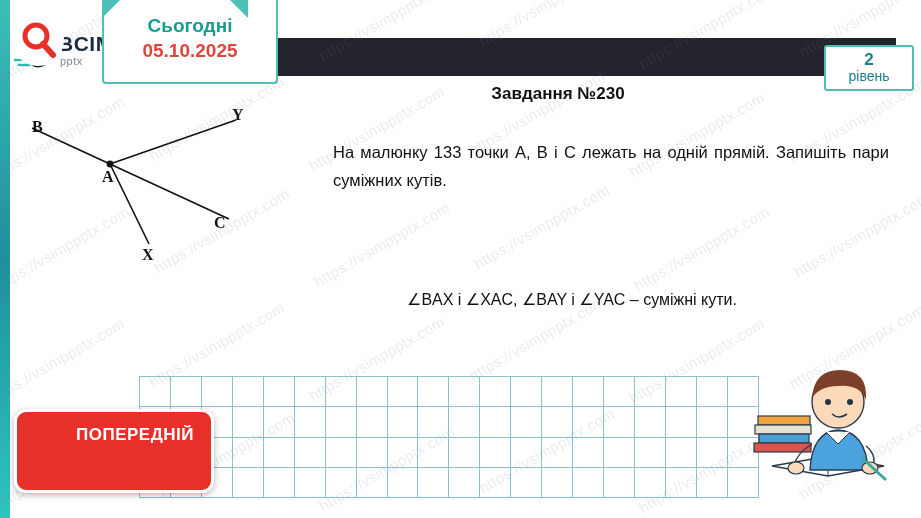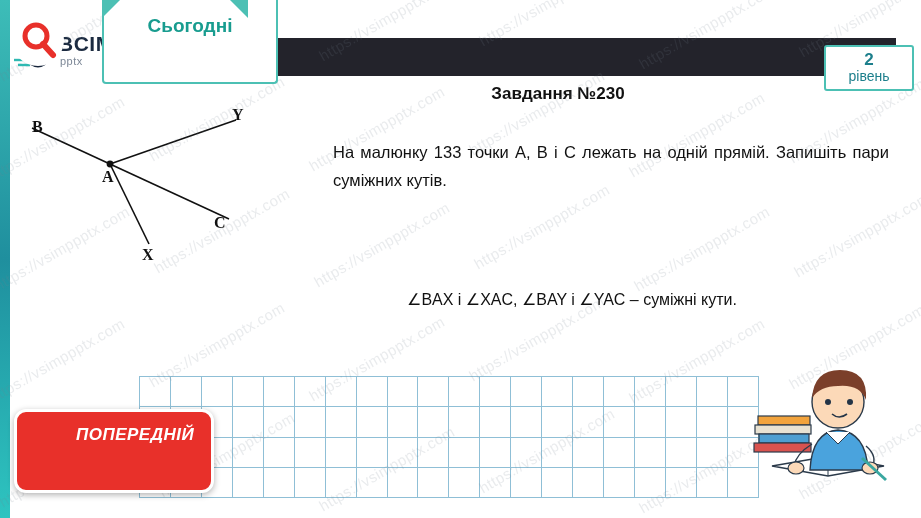--- a/index.html
+++ b/index.html
@@ -280,21 +280,20 @@
     position: absolute;
     left: 76px;
     top: 424px;
     width: 130px;
     color: #ffffff;
     font-size: 17px;
     font-weight: bold;
     line-height: 22px;
     z-index: 10;
     letter-spacing: 0.5px;
-    font-style: italic;
   }
   
   .boy {
     position: absolute;
     left: 752px;
     top: 358px;
     width: 160px;
     height: 150px;
     z-index: 6;
   }
@@ -490,20 +489,21 @@
       <circle cx="24" cy="18" r="3" fill="#2fb9b2"></circle>
       <line x1="0" y1="28" x2="14" y2="28" stroke="#2fb9b2" stroke-width="2.4"></line>
       <line x1="4" y1="33" x2="16" y2="33" stroke="#2fb9b2" stroke-width="2.4"></line>
     </svg>
   </div>
   <div class="logo-text">BCIM</div>
   <div class="logo-sub">pptx</div>
 
   <div class="date-card">
     <div class="date-top">Сьогодні</div>
+    <div class="date-bottom">05.10.2025</div>
   </div>
   <div class="date-corner"></div>
   <div class="date-corner-r"></div>
 
   <div class="header-band"></div>
 
   <div class="level-badge">
     <div class="level-num">2</div>
     <div class="level-word">рівень</div>
   </div>

